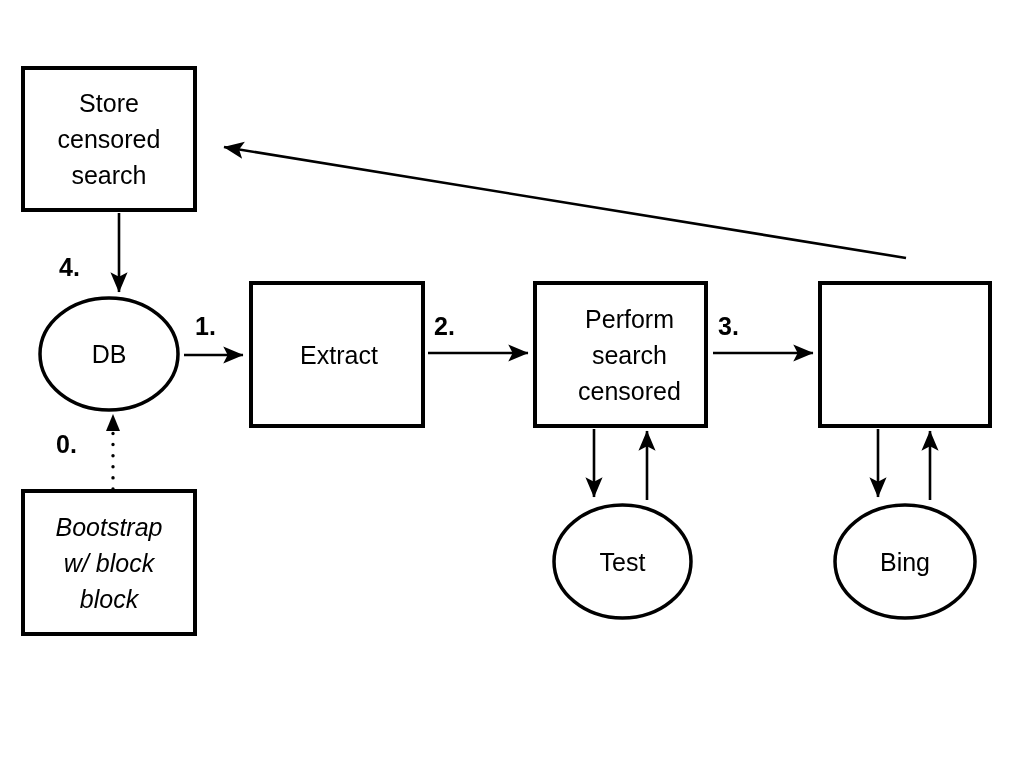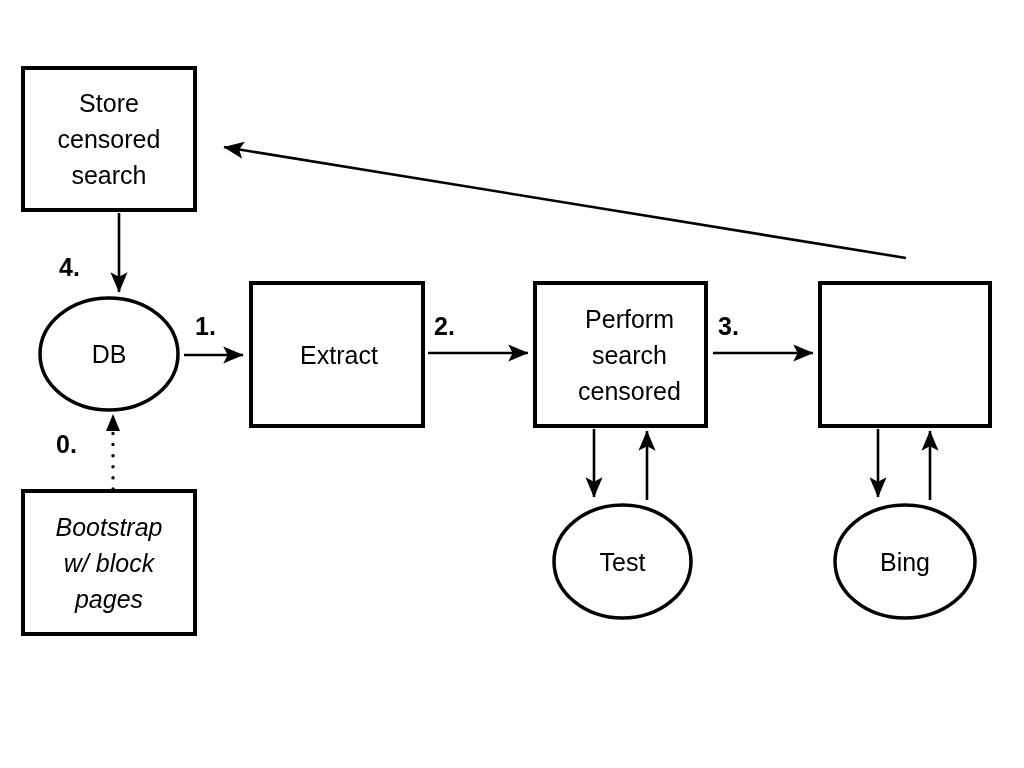--- a/index.html
+++ b/index.html
@@ -135,21 +135,21 @@
     <span>search</span>
   </div>
 
   <div class="node-label" style="left:40px; top:298px; width:138px; height:112px;">
     <span>DB</span>
   </div>
 
   <div class="node-label" style="left:23px; top:491px; width:172px; height:143px;font-style:italic;">
     <span>Bootstrap</span>
     <span>w/ block</span>
-    <span>pages</span>
+    <span>block</span>
   </div>
 
   <div class="node-label" style="left:253px; top:283px; width:172px; height:143px;">
     <span>Extract</span>
   </div>
 
   <div class="node-label" style="left:544px; top:283px; width:171px; height:143px;">
     <span>Perform</span>
     <span>search</span>
     <span>censored</span>

